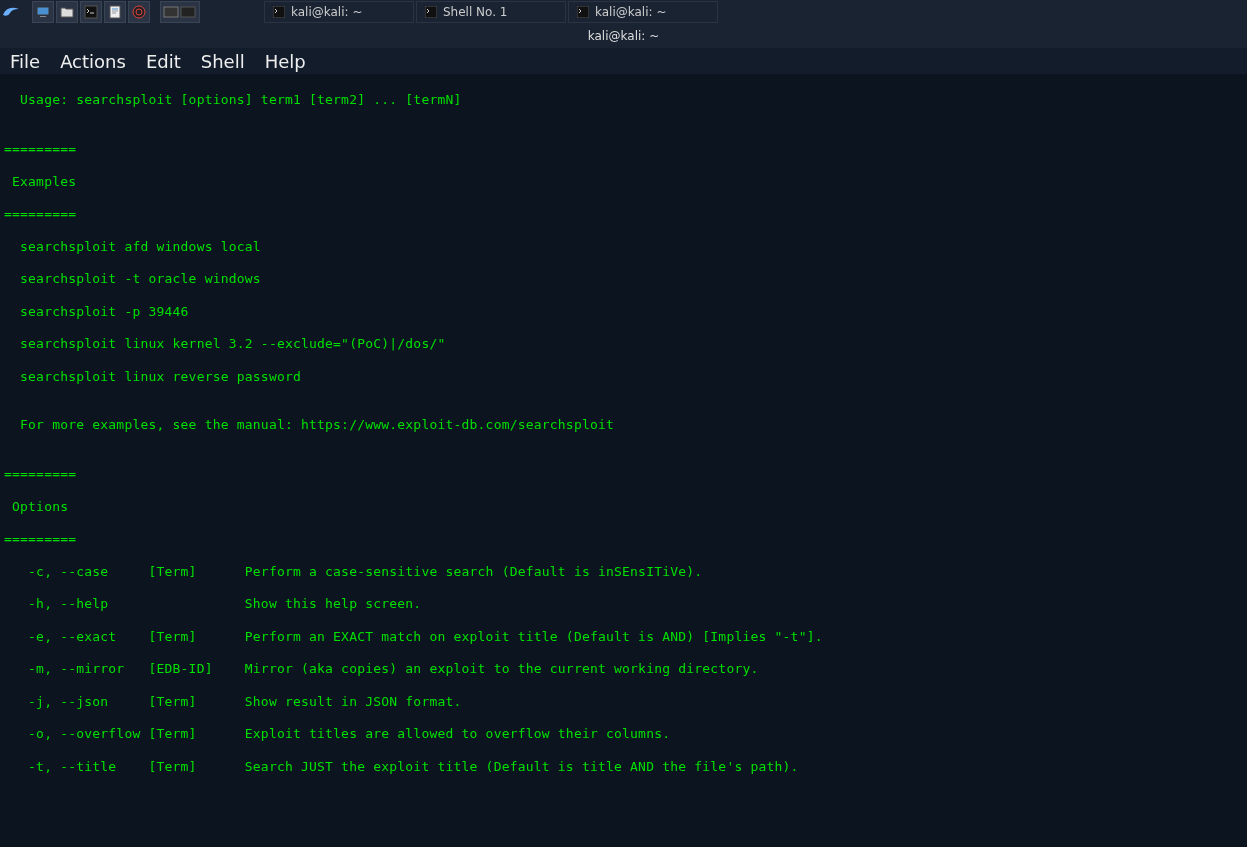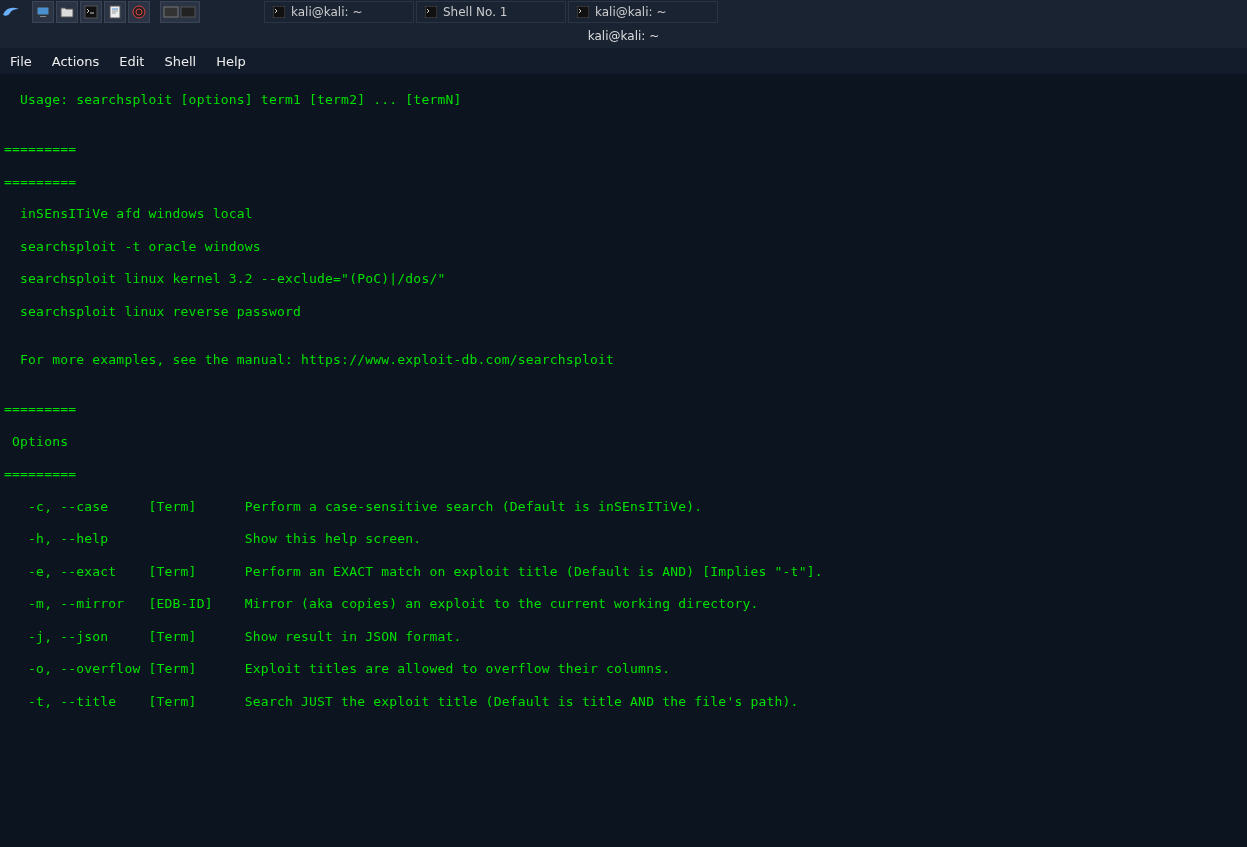--- a/index.html
+++ b/index.html
@@ -55,21 +55,21 @@
   }
   .menubar {
     height: 26px;
     background: #131c2b;
     display: flex;
     align-items: center;
     gap: 20px;
     padding: 0 10px;
     color: #eee;
     font-family: "DejaVu Sans", sans-serif;
-    font-size: 13px;
+    font-size: 18px;
   }
   .menuitem { cursor: pointer; }
   .terminal {
     background: #0c1420;
     padding: 2px 4px 10px 4px;
     line-height: 1.25;
     color: #00e000;
     white-space: pre;
     font-size: 13px;
     letter-spacing: 0.2px;
@@ -166,23 +166,25 @@
   <span class="menuitem">Actions</span>
   <span class="menuitem">Edit</span>
   <span class="menuitem">Shell</span>
   <span class="menuitem">Help</span>
 </div>
 
 <div class="terminal">
 <span class="row">  Usage: searchsploit [options] term1 [term2] ... [termN]</span>
 <span class="row"></span>
 <span class="row">=========</span>
-<span class="row">=========</span>
-<span class="row">  inSEnsITiVe afd windows local</span>
+<span class="row"> Examples</span>
+<span class="row">=========</span>
+<span class="row">  searchsploit afd windows local</span>
 <span class="row">  searchsploit -t oracle windows</span>
+<span class="row">  searchsploit -p 39446</span>
 <span class="row">  searchsploit linux kernel 3.2 --exclude="(PoC)|/dos/"</span>
 <span class="row">  searchsploit linux reverse password</span>
 <span class="row"></span>
 <span class="row">  For more examples, see the manual: https://www.exploit-db.com/searchsploit</span>
 <span class="row"></span>
 <span class="row">=========</span>
 <span class="row"> Options</span>
 <span class="row">=========</span>
 <span class="row">   -c, --case     [Term]      Perform a case-sensitive search (Default is inSEnsITiVe).</span>
 <span class="row">   -h, --help                 Show this help screen.</span>

